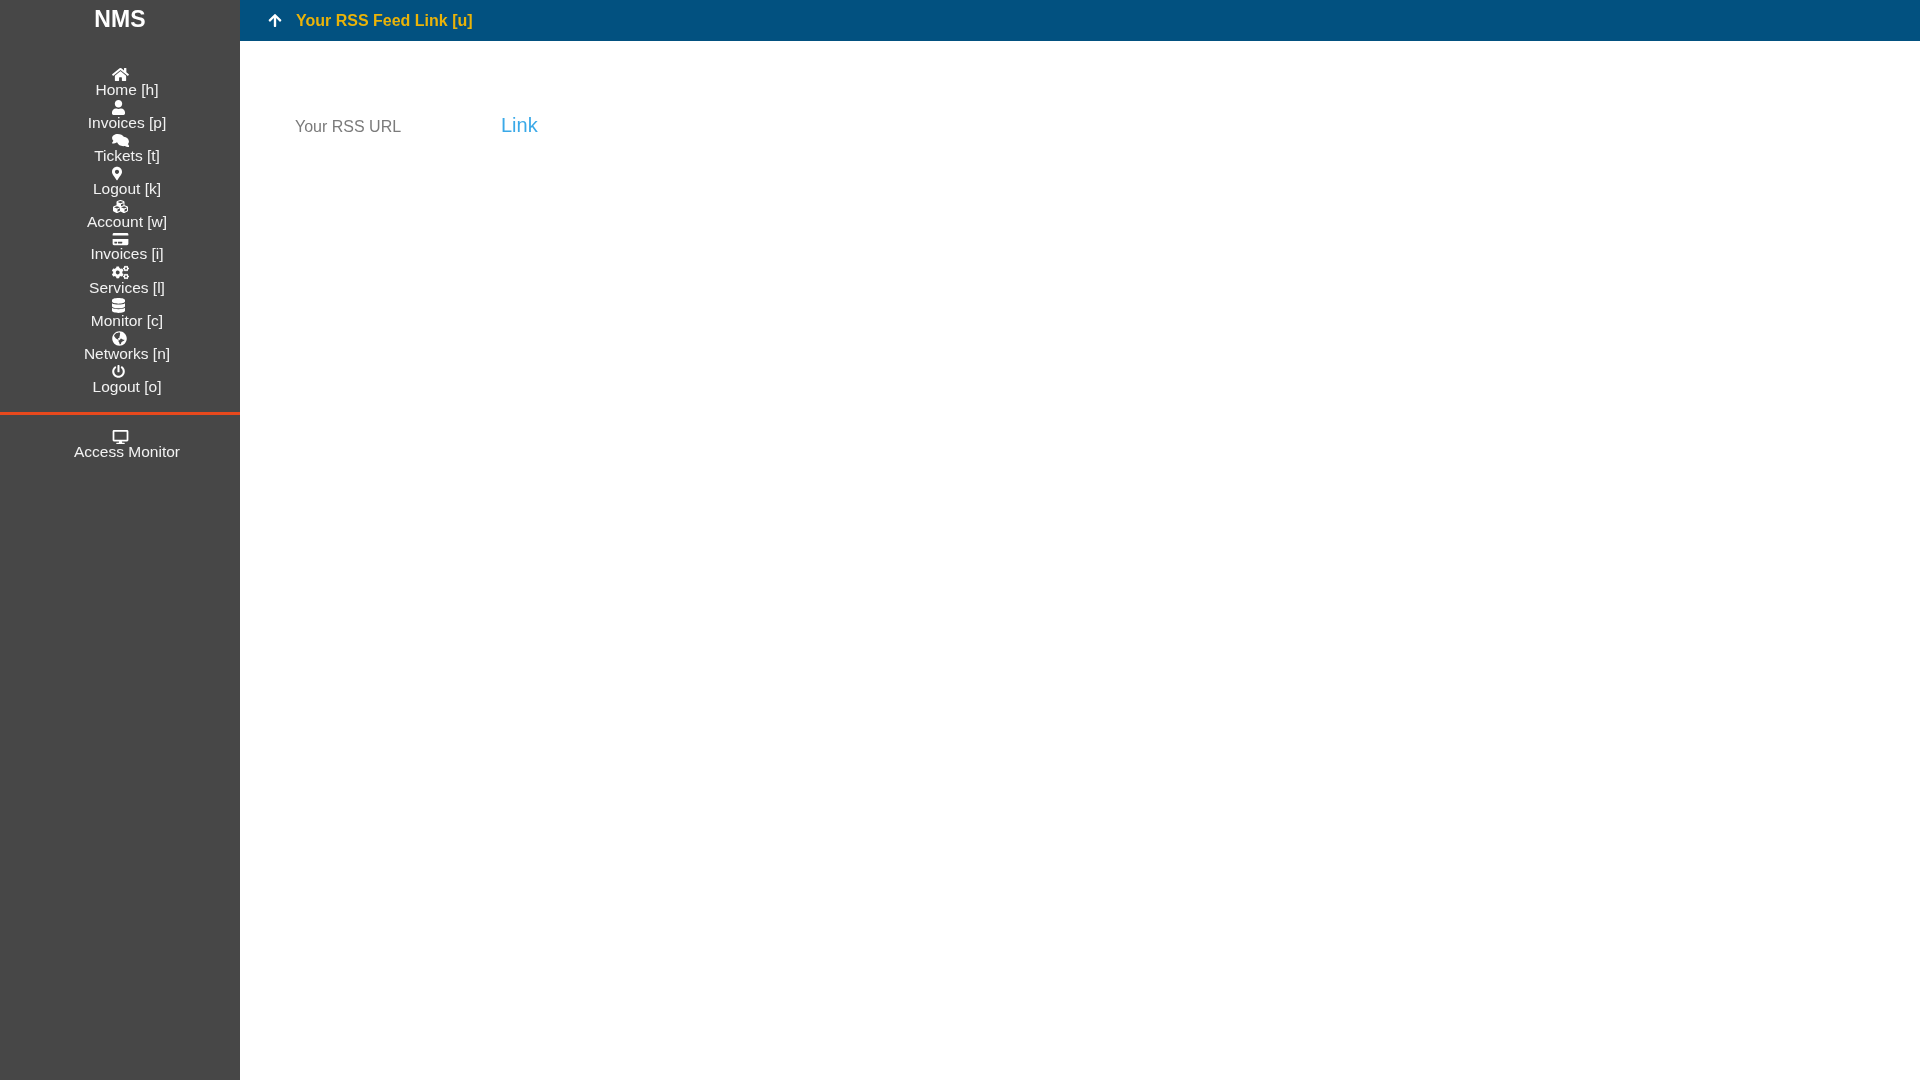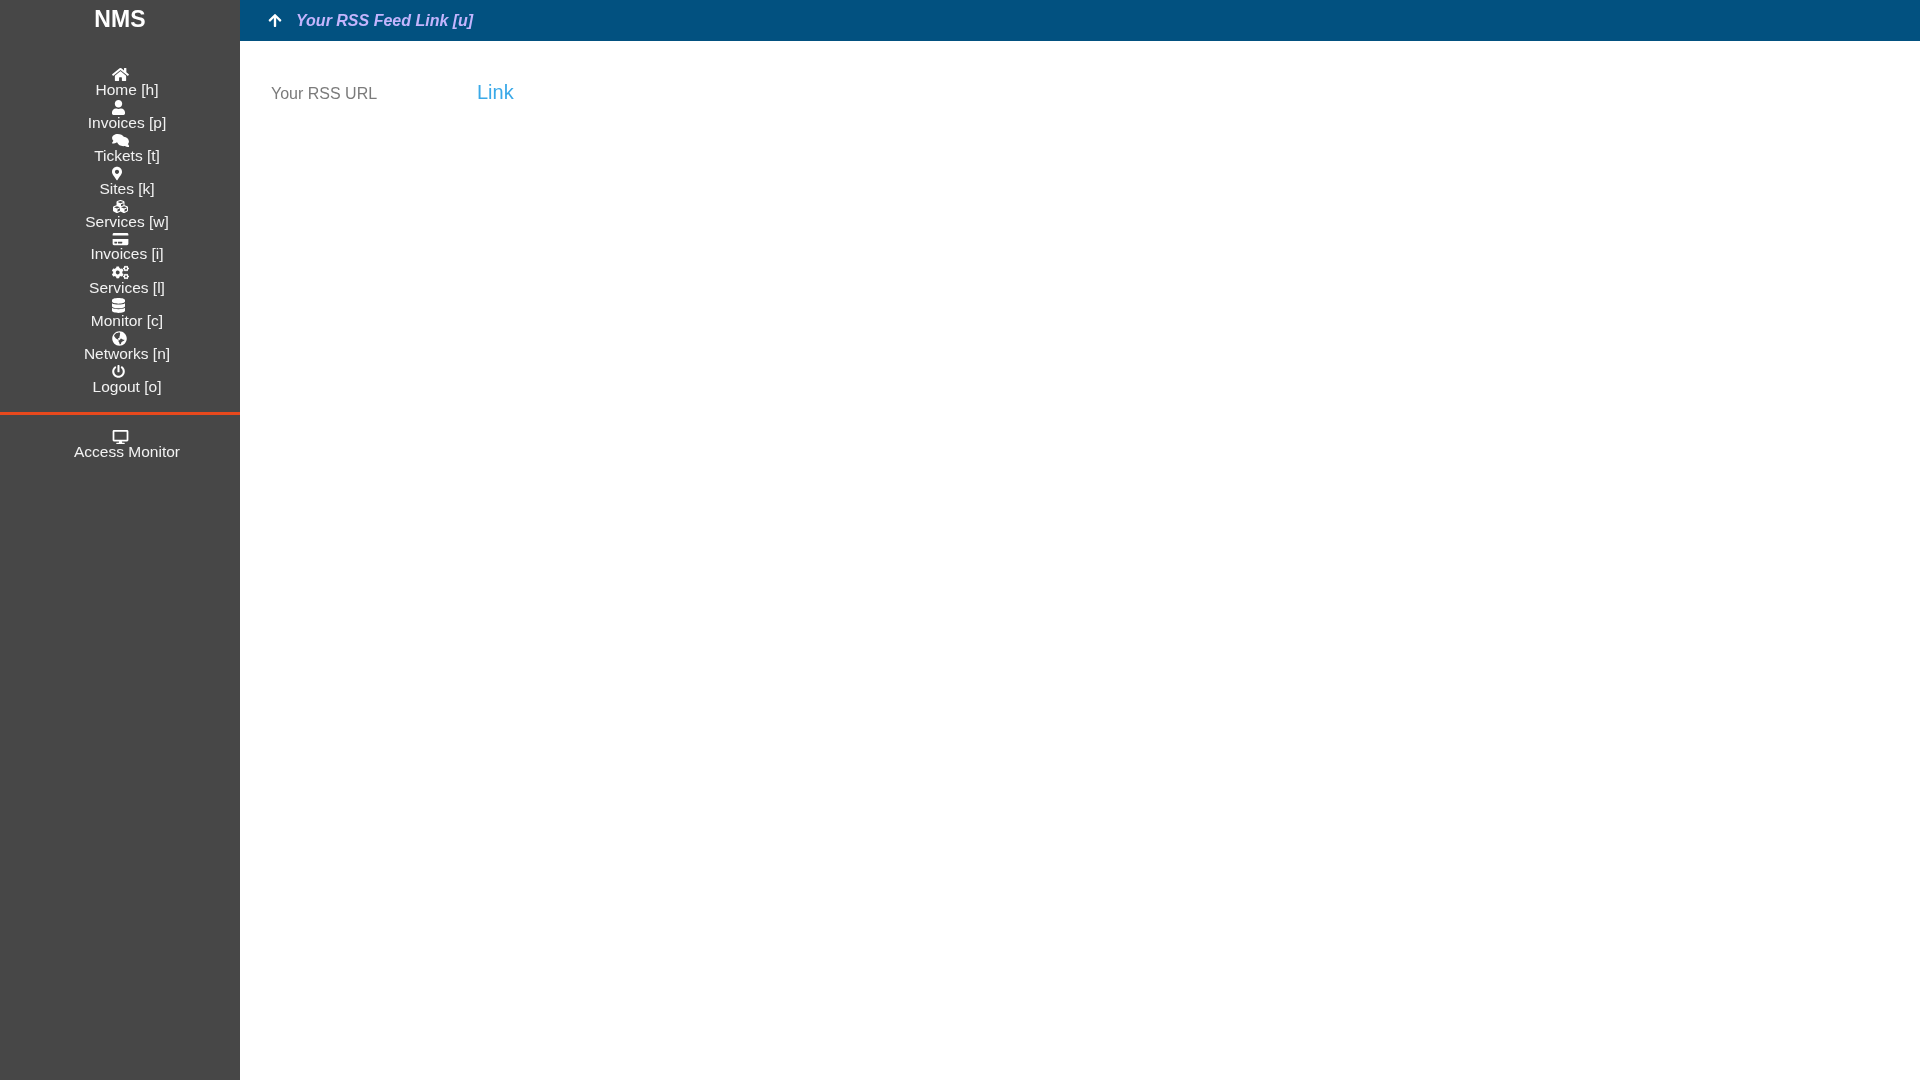--- a/index.html
+++ b/index.html
@@ -103,31 +103,31 @@
   }
   .topbar-icon {
     width: 20px;
     display: flex;
     align-items: center;
     color: #ffffff;
     margin-right: 8px;
   }
   .topbar-icon svg { display: block; fill: #ffffff; }
   .topbar-title {
-    color: #c4b5fd;
+    color: #eab308;
     font-size: 16px;
     white-space: nowrap;
-    font-style: italic;
   }
 
   .content {
     flex: 1;
     background: #ffffff;
-    padding-top: 40px;
+    padding-top: 73px;
     padding-left: 31px;
+    margin-left: 24px;
   }
 
   .field-row {
     display: flex;
     align-items: baseline;
     height: 22px;
   }
   .field-label {
     width: 206px;
     min-width: 206px;
@@ -182,30 +182,30 @@
         </span>
         <span class="nav-label">Tickets [t]</span>
       </a>
 
       <a class="nav-item">
         <span class="nav-icon">
           <svg width="10" height="15" viewBox="0 0 384 512">
               <path d="M172.268 501.67C26.97 291.031 0 269.413 0 192 0 85.961 85.961 0 192 0s192 85.961 192 192c0 77.413-26.97 99.031-172.268 309.67-9.535 13.774-29.93 13.773-39.464 0zM192 272c44.183 0 80-35.817 80-80s-35.817-80-80-80-80 35.817-80 80 35.817 80 80 80z"></path>
             </svg>
         </span>
-        <span class="nav-label">Sites [k]</span>
+        <span class="nav-label">Logout [k]</span>
       </a>
 
       <a class="nav-item">
         <span class="nav-icon">
           <svg width="17" height="15" viewBox="0 0 512 512">
               <path d="M488.6 250.2L392 214V105.5c0-15-9.3-28.4-23.4-33.7l-100-37.5c-8.1-3.1-17.1-3.1-25.3 0l-100 37.5c-14.1 5.3-23.4 18.7-23.4 33.7V214l-96.6 36.2C9.3 255.5 0 268.9 0 283.9V394c0 13.6 7.7 26.1 19.9 32.2l100 50c10.1 5.1 22.1 5.1 32.2 0l103.9-52 103.9 52c10.1 5.1 22.1 5.1 32.2 0l100-50c12.2-6.1 19.9-18.6 19.9-32.2V283.9c0-15-9.3-28.4-23.4-33.7zM358 214.8l-85 31.9v-68.2l85-37v73.3zM154 104.1l102-38.2 102 38.2v.6l-102 41.4-102-41.4v-.6zm84 291.1l-85 42.5v-79.1l85-38.8v75.4zm0-112l-102 41.4-102-41.4v-.6l102-38.2 102 38.2v.6zm240 112l-85 42.5v-79.1l85-38.8v75.4zm0-112l-102 41.4-102-41.4v-.6l102-38.2 102 38.2v.6z"></path>
             </svg>
         </span>
-        <span class="nav-label">Services [w]</span>
+        <span class="nav-label">Account [w]</span>
       </a>
 
       <a class="nav-item">
         <span class="nav-icon">
           <svg width="17" height="14" viewBox="0 0 576 512">
               <path d="M0 432c0 26.5 21.5 48 48 48h480c26.5 0 48-21.5 48-48V256H0v176zm192-68c0-6.6 5.4-12 12-12h136c6.6 0 12 5.4 12 12v40c0 6.6-5.4 12-12 12H204c-6.6 0-12-5.4-12-12v-40zm-128 0c0-6.6 5.4-12 12-12h72c6.6 0 12 5.4 12 12v40c0 6.6-5.4 12-12 12H76c-6.6 0-12-5.4-12-12v-40zM576 80v48H0V80c0-26.5 21.5-48 48-48h480c26.5 0 48 21.5 48 48z"></path>
             </svg>
         </span>
         <span class="nav-label">Invoices [i]</span>
       </a>

